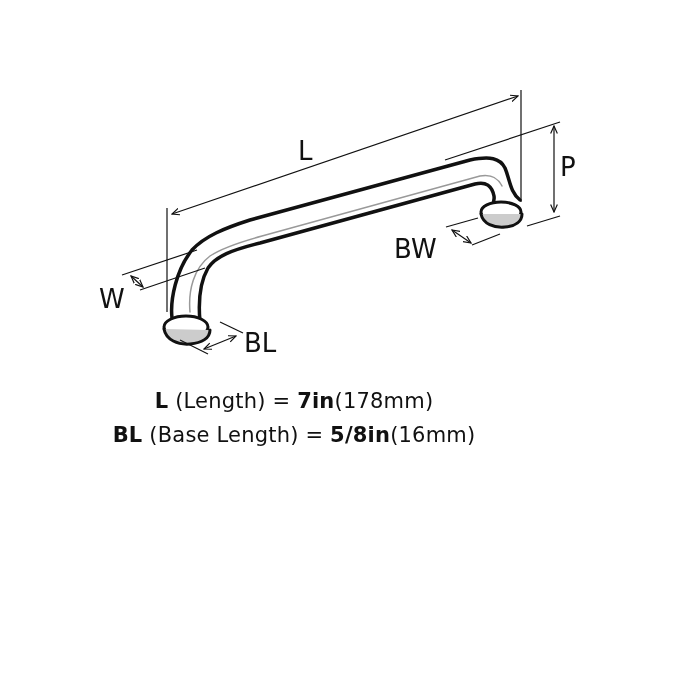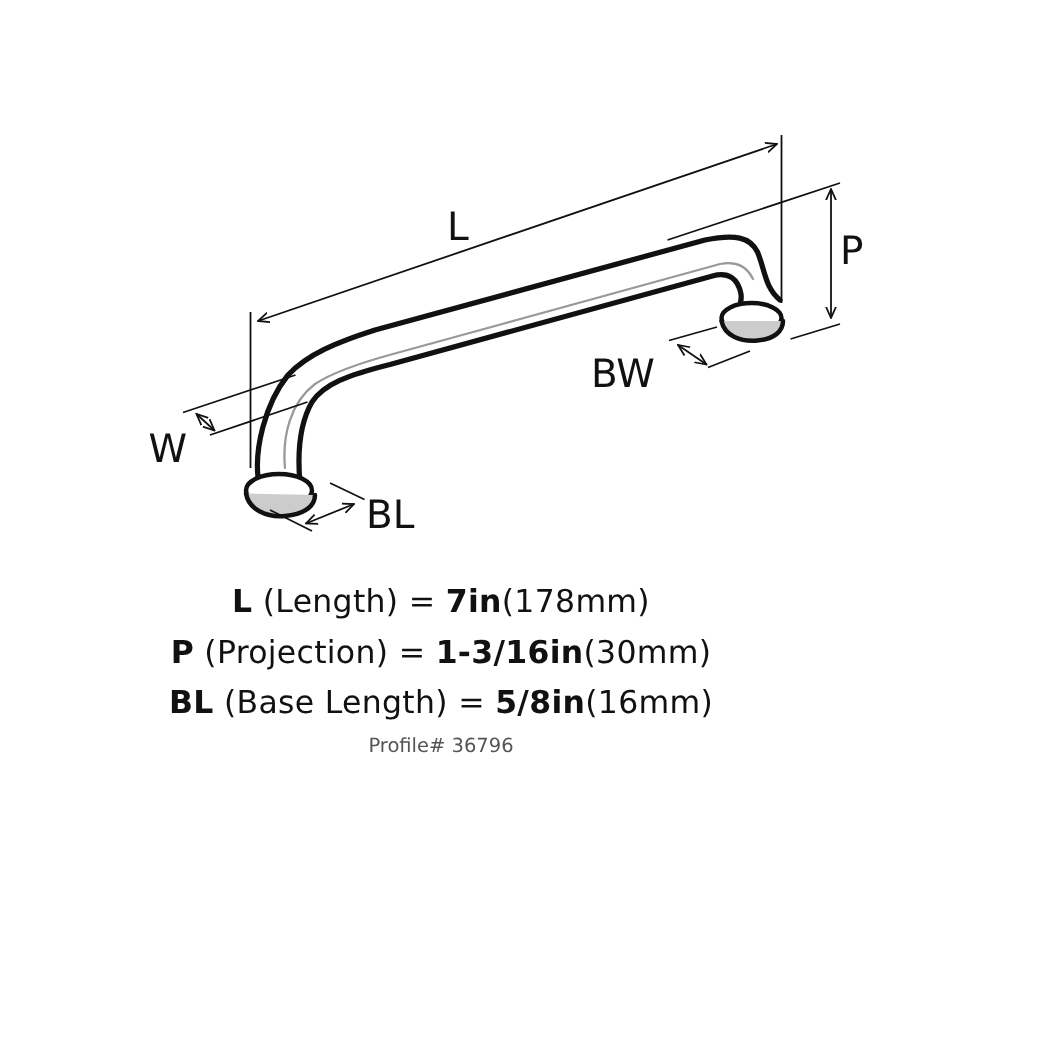--- a/index.html
+++ b/index.html
@@ -71,21 +71,16 @@
   <text class="dim-label" x="244" y="352">BL</text>
   <text class="dim-label" x="394" y="258">BW</text>
 </svg>
 
 <div id="specs">
   <div class="spec-line">
     <span class="code">L</span>
     <span>(Length)</span><span> = </span><span class="val">7in</span><span>(178mm)</span>
   </div>
   <div class="spec-line">
-    <span class="code">P</span>
-    <span>(Projection)</span><span> = </span><span class="val">1-3/16in</span><span>(30mm)</span>
-  </div>
-  <div class="spec-line">
     <span class="code">BL</span>
     <span>(Base Length)</span><span> = </span><span class="val">5/8in</span><span>(16mm)</span>
   </div>
-  <div id="profile">Profile# 36796</div>
 </div>
 
 </body></html>

